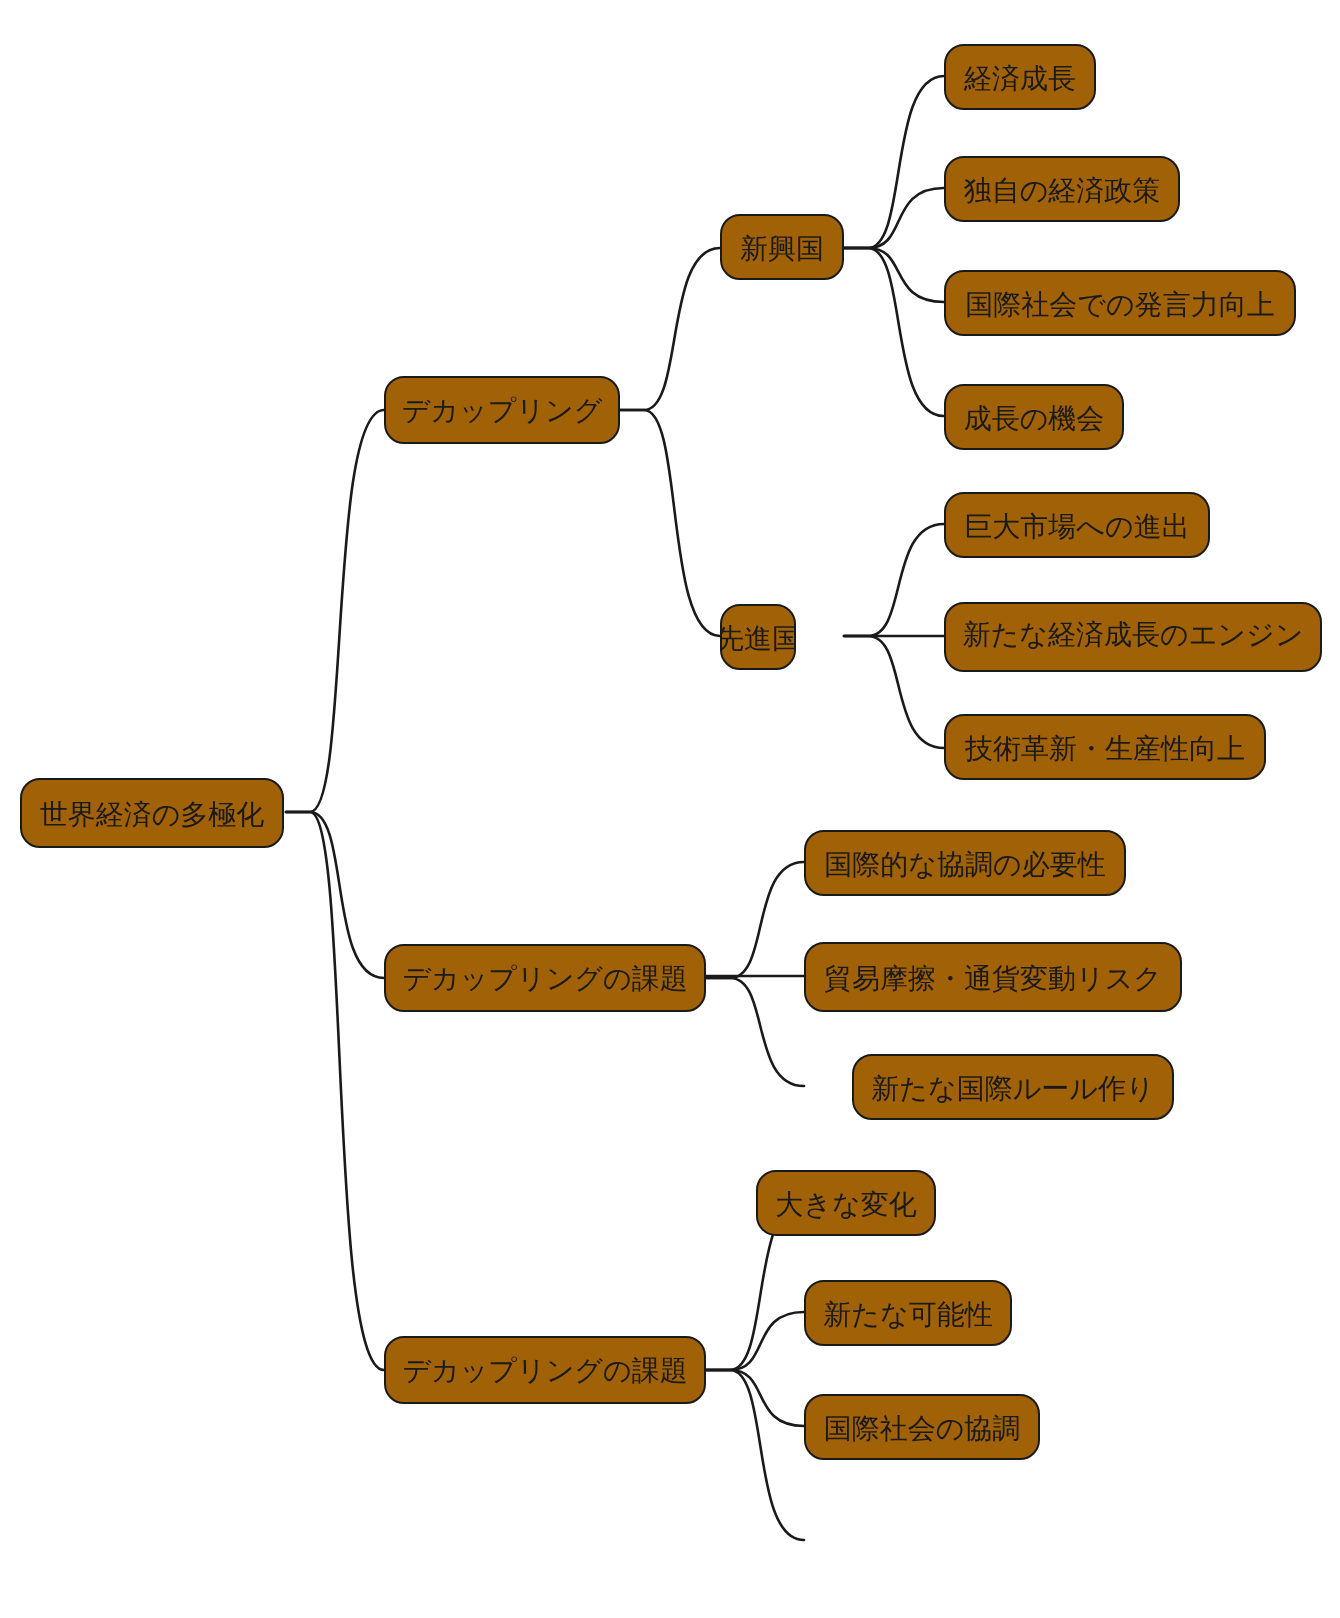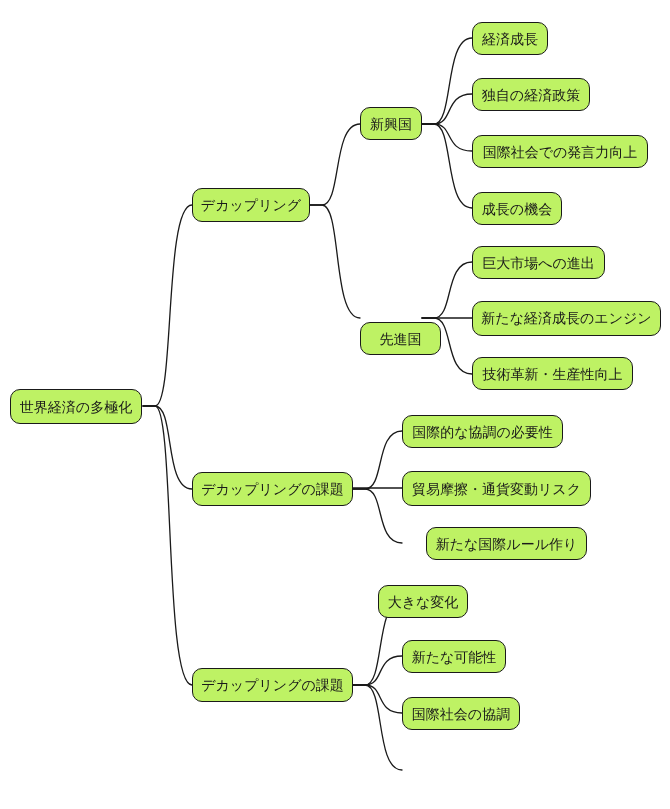--- a/index.html
+++ b/index.html
@@ -27,21 +27,21 @@
     stroke: #1a1a1a;
     stroke-width: 1.3;
     stroke-linecap: round;
   }
   .node {
     position: absolute;
     box-sizing: border-box;
     display: flex;
     align-items: center;
     justify-content: center;
-    background: #bef264;
+    background: #a16207;
     border: 1.5px solid #1a1a1a;
     border-radius: 10px;
     font-size: 14px;
     line-height: 1;
     color: #1a1a1a;
     white-space: nowrap;
     overflow: hidden;
     cursor: default;
   }
 </style>
@@ -77,21 +77,21 @@
     <path d="M 353,685 L 365,685 C 385,685 375,770 402,770"></path>
   </svg>
 
   <div class="node" style="left:10px; top:389px; width:132px; height:35px;">世界経済の多極化</div>
 
   <div class="node" style="left:192px; top:188px; width:118px; height:34px;">デカップリング</div>
   <div class="node" style="left:192px; top:472px; width:161px; height:34px;">デカップリングの課題</div>
   <div class="node" style="left:192px; top:668px; width:161px; height:34px;">デカップリングの課題</div>
 
   <div class="node" style="left:360px; top:107px; width:62px; height:33px;">新興国</div>
-  <div class="node" style="left:360px; top:302px; width:81px; height:33px;margin-top:20px;">先進国</div>
+  <div class="node" style="left:360px; top:302px; width:38px; height:33px;">先進国</div>
 
   <div class="node" style="left:472px; top:22px; width:76px; height:33px;">経済成長</div>
   <div class="node" style="left:472px; top:78px; width:118px; height:33px;">独自の経済政策</div>
   <div class="node" style="left:472px; top:135px; width:176px; height:33px;">国際社会での発言力向上</div>
   <div class="node" style="left:472px; top:192px; width:90px; height:33px;">成長の機会</div>
 
   <div class="node" style="left:472px; top:246px; width:133px; height:33px;">巨大市場への進出</div>
   <div class="node" style="left:472px; top:301px; width:189px; height:35px;font-family:Liberation Mono, monospace;">新たな経済成長のエンジン</div>
   <div class="node" style="left:472px; top:357px; width:161px; height:33px;">技術革新・生産性向上</div>
 

